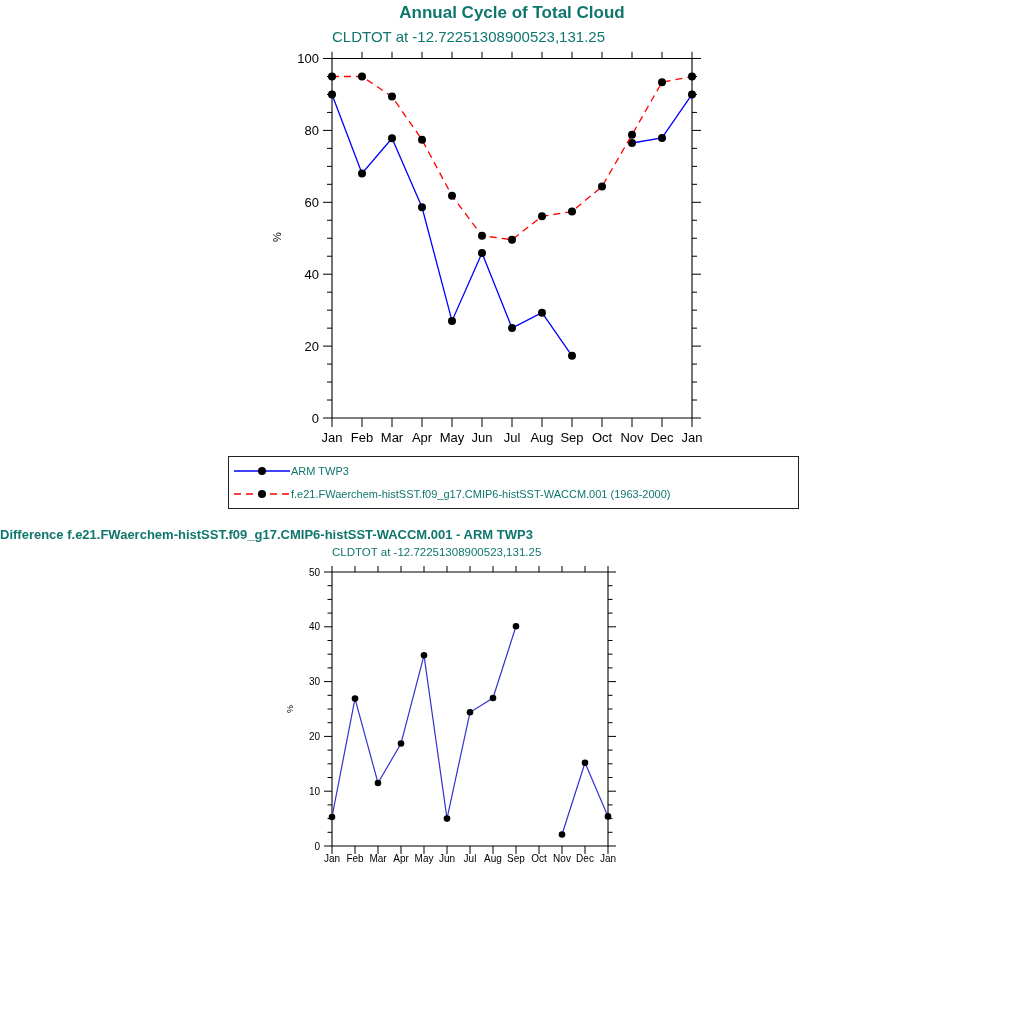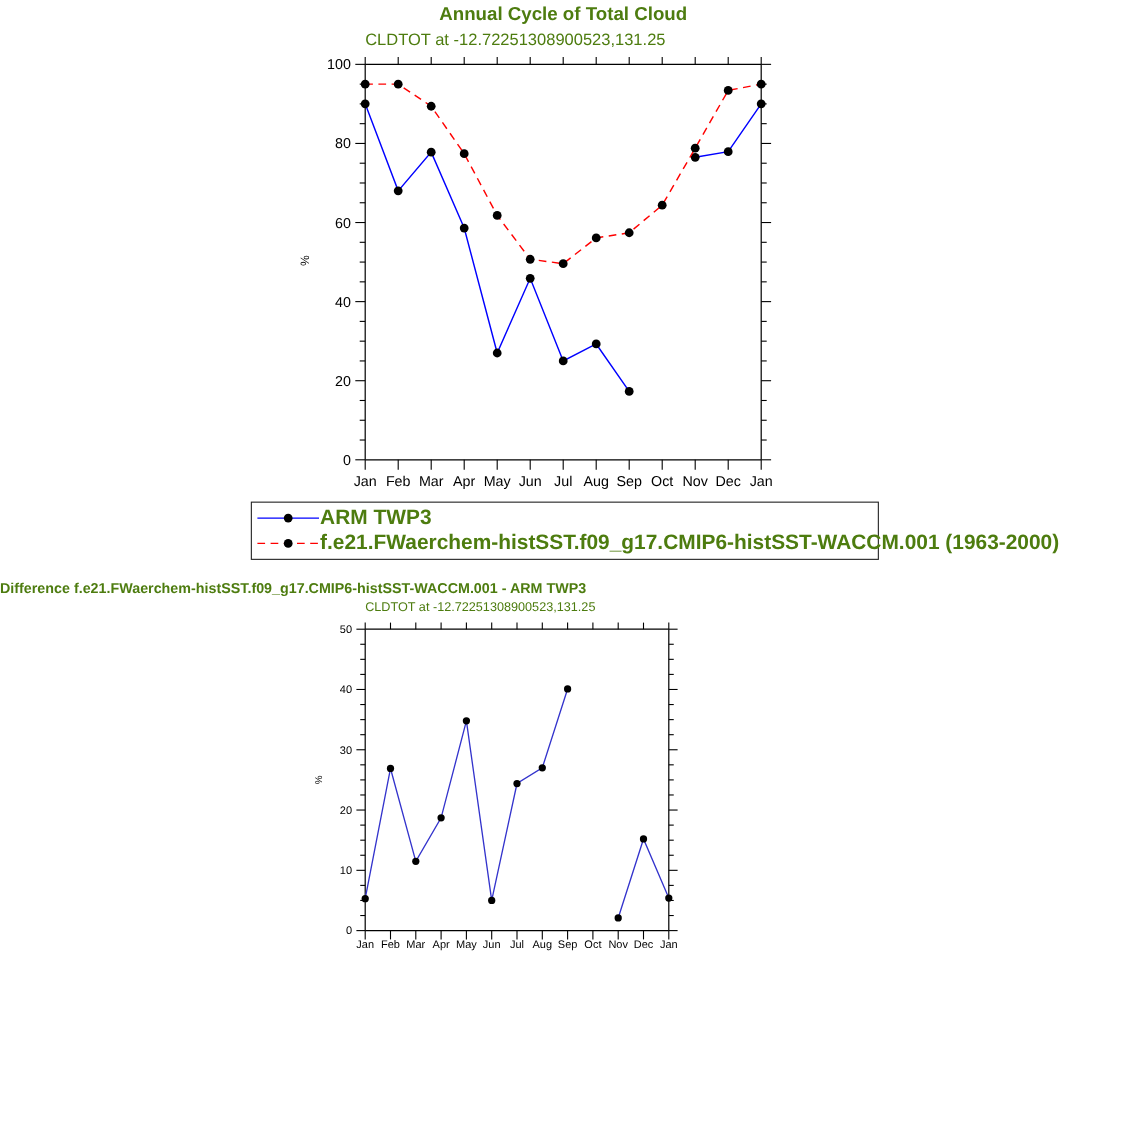--- a/index.html
+++ b/index.html
@@ -1,30 +1,30 @@
 <!DOCTYPE html>
 <html><head>
 <meta charset="utf-8">
 <style>
   html,body{margin:0;padding:0;background:#fff;}
   .page{position:relative;width:1024px;height:1024px;background:#ffffff;overflow:hidden;
-        font-family:"Liberation Sans","DejaVu Sans",sans-serif;color:#4d7c0f;}
+        font-family:"Liberation Sans","DejaVu Sans",sans-serif;color:#0f766e;}
   .t1{position:absolute;top:3px;left:0;width:1024px;text-align:center;
       font-size:17px;font-weight:bold;}
   .s1{position:absolute;top:28px;left:332px;font-size:15px;}
   .t2{position:absolute;top:527px;left:0;width:940px;text-align:left;
       font-size:13px;font-weight:bold;}
   .s2{position:absolute;top:546px;left:332px;font-size:11.5px;}
   svg.canvas{position:absolute;left:0;top:0;width:1024px;height:1024px;}
   svg.canvas text{font-family:"Liberation Sans","DejaVu Sans",sans-serif;fill:#000;}
   .legend{position:absolute;left:228px;top:456px;width:571px;box-sizing:border-box;
           border:1px solid #222;background:#fff;padding:2px 4px 3px 4px;}
   .legend-row{display:flex;align-items:center;height:23px;}
   .legend-key{width:58px;height:14px;flex:0 0 58px;}
-  .legend-label{font-size:19px;white-space:nowrap;font-weight:bold;}
+  .legend-label{font-size:11px;white-space:nowrap;}
 </style>
 </head>
 <body>
 
 <div class="page">
 
   <div class="t1">Annual Cycle of Total Cloud</div>
   <div class="s1">CLDTOT at -12.72251308900523,131.25</div>
 
   <svg class="canvas" viewBox="0 0 1024 1024" xmlns="http://www.w3.org/2000/svg">

